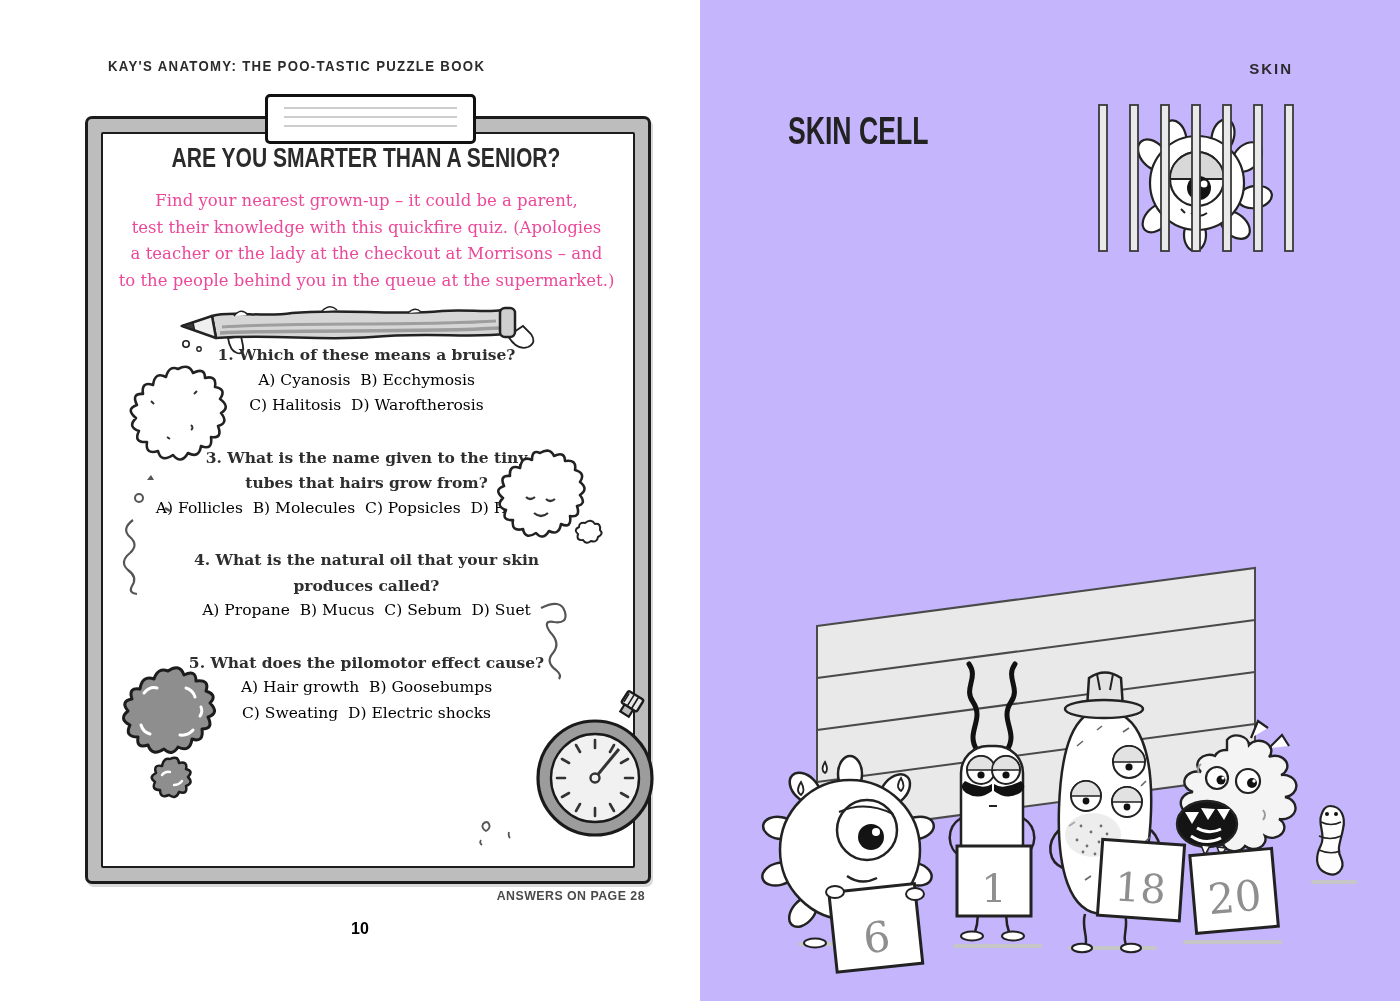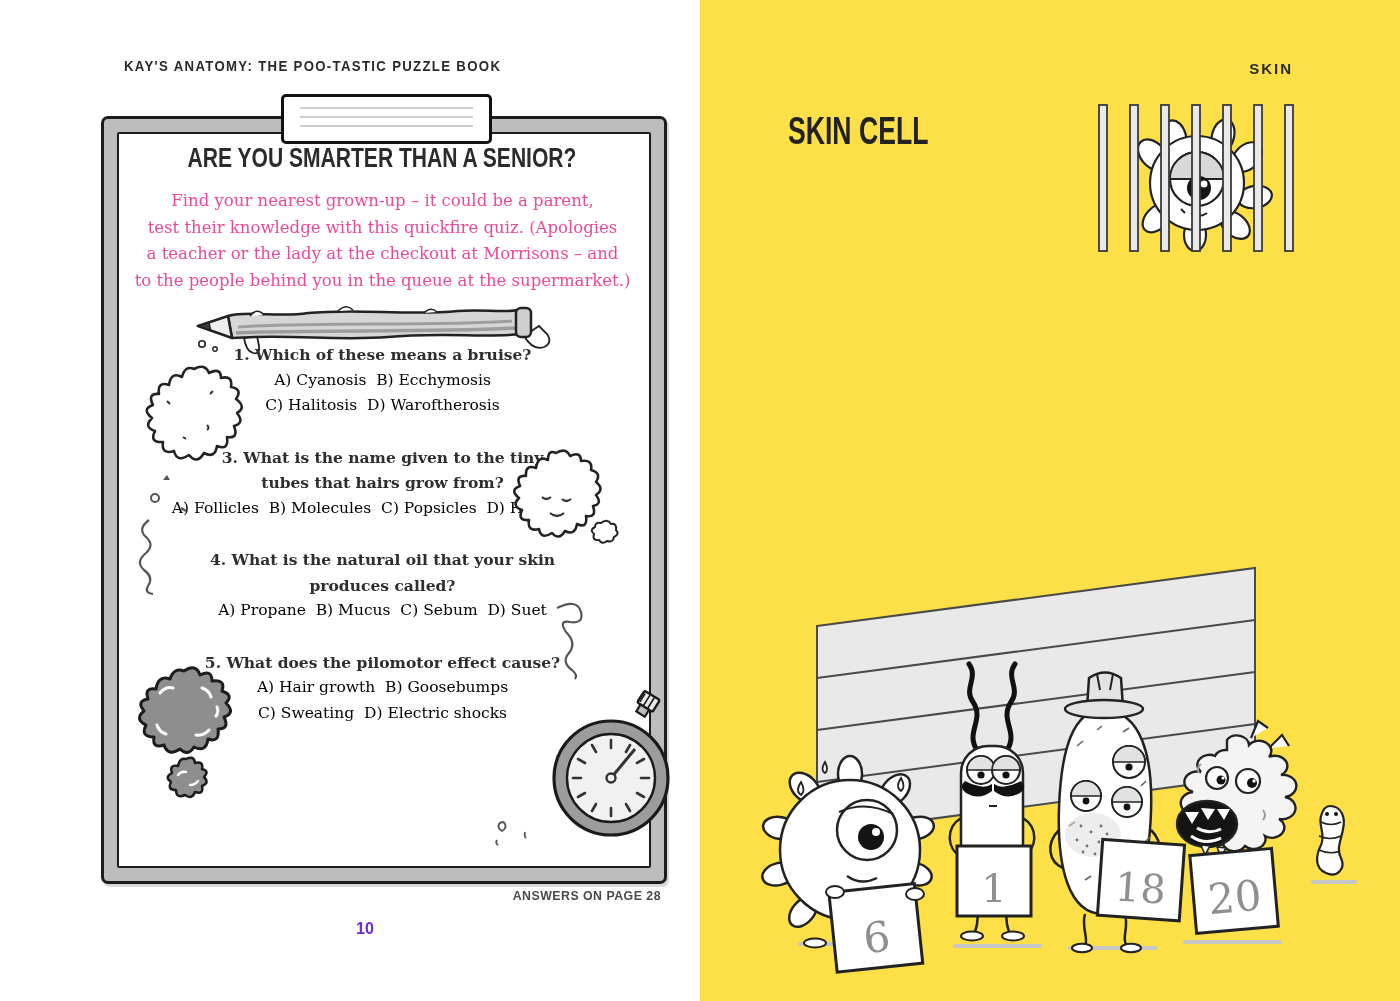--- a/index.html
+++ b/index.html
@@ -1,19 +1,19 @@
 <!DOCTYPE html>
 <html><head>
 <meta charset="utf-8">
 <style>
   html,body{margin:0;padding:0;}
   body{width:1400px;height:1001px;background:#fff;overflow:hidden;}
   .spread{position:relative;width:1400px;height:1001px;font-family:"DejaVu Serif",serif;}
-  .page-left{position:absolute;left:16px;top:0;width:700px;height:1001px;background:#ffffff;}
-  .page-right{position:absolute;left:700px;top:0;width:700px;height:1001px;background:#fde047;}
+  .page-left{position:absolute;left:0;top:0;width:700px;height:1001px;background:#ffffff;}
+  .page-right{position:absolute;left:700px;top:0;width:700px;height:1001px;background:#c4b5fd;}
 
   .disp{font-family:"Liberation Sans",sans-serif;font-weight:bold;color:#2b2b2b;}
 
   
   .runhead-left{position:absolute;left:108px;top:57px;font-size:15px;letter-spacing:1.5px;transform:scaleX(.88);transform-origin:left center;white-space:nowrap;}
   
   .runhead-right{position:absolute;left:493px;top:60px;width:100px;text-align:right;font-size:15px;letter-spacing:2px;}
 
   
   .clipboard{position:absolute;left:85px;top:116px;width:560px;height:762px;background:#bdbdbd;border:3px solid #1c1c1c;border-radius:7px;box-shadow:2px 3px 0 #d9d9d9;}
@@ -22,21 +22,21 @@
   .clip-lines{position:absolute;left:16px;right:16px;top:10px;height:22px;background:repeating-linear-gradient(to bottom,#cdcdcd 0 2px,transparent 2px 9px);}
 
   .quiz-title{position:absolute;left:93px;top:143px;width:546px;text-align:center;font-size:27px;letter-spacing:0;transform:scaleX(.78);transform-origin:center;white-space:nowrap;}
   .quiz-intro{position:absolute;left:103px;top:188px;width:527px;text-align:center;font-size:16.5px;line-height:26.5px;color:#ec4899;}
   .questions{position:absolute;left:103px;top:342px;width:527px;text-align:center;font-size:15.5px;line-height:25.5px;}
   .qblock{margin-bottom:26px;}
   .q-line{font-weight:bold;color:#2e2e2e;white-space:pre-wrap;}
   .a-line{color:#000000;white-space:pre-wrap;}
 
   .answers-note-left{position:absolute;left:385px;top:888px;width:260px;text-align:right;font-size:13px;letter-spacing:.5px;color:#4a4a4a;transform:scaleX(.95);transform-origin:right center;}
-  .pageno-left{position:absolute;left:340px;top:920px;width:40px;text-align:left;font-size:16px;color:#6d28d9;}
+  .pageno-left{position:absolute;left:340px;top:920px;width:40px;text-align:center;font-size:16px;color:#000000;}
 
   
   .skin-title{position:absolute;left:788px;top:110px;font-size:38px;letter-spacing:0;transform:scaleX(.70);transform-origin:left center;white-space:nowrap;color:#222;}
 
   .abs{position:absolute;}
   svg{display:block;overflow:visible;}
 </style>
 </head>
 <body>
 

